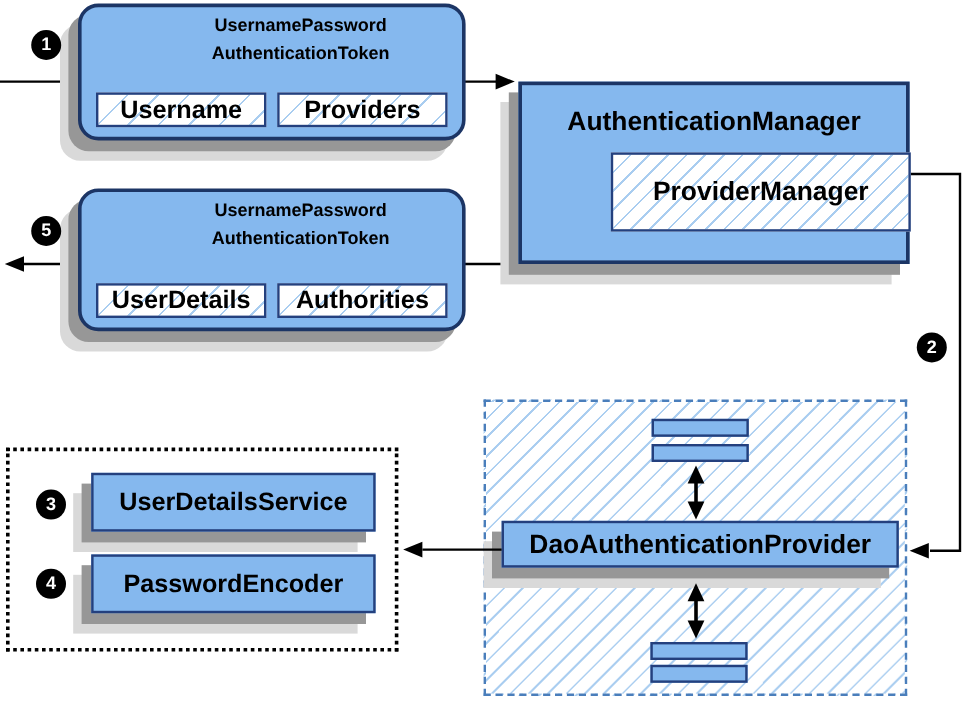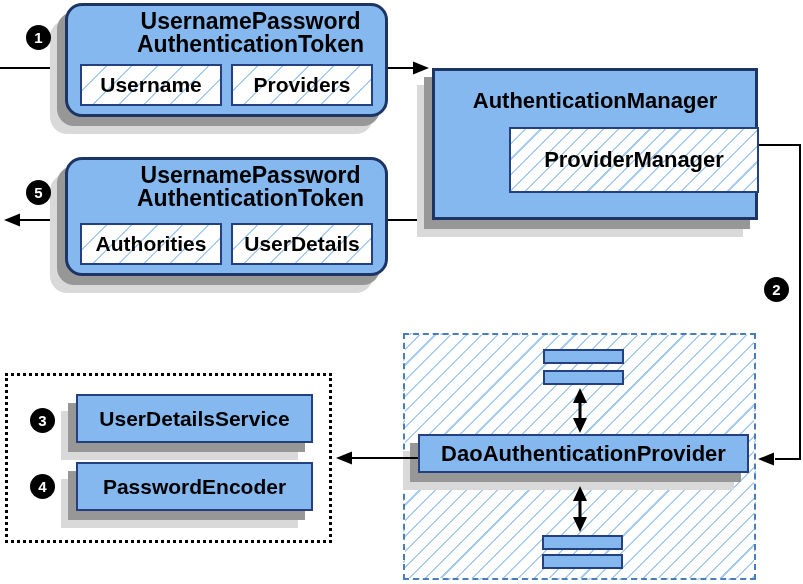--- a/index.html
+++ b/index.html
@@ -47,28 +47,28 @@
 
   .token {
     border: 3px solid var(--line-dark, #1C3565);
     border-radius: 17px;
     width: 323px;
   }
   .token-title {
     margin-top: 4px;
     text-align: center;
     font-weight: bold;
-    font-size: 23px;
+    font-size: 15px;
     line-height: 23px;
     margin-left: 48px;
   }
   .token-fields {
     position: absolute;
     left: 12px; right: 12px; bottom: 8px;
-    height: 42px;
+    height: 29px;
     display: flex;
     gap: 9px;
   }
   .field-box {
     flex: 1;
     border: 2px solid var(--line-mid, #24407E);
     display: flex;
     align-items: center;
     justify-content: center;
     font-weight: bold;
@@ -220,22 +220,22 @@
       <div class="field-box hatch-sparse">Providers</div>
     </div>
   </div>
 
   <div class="solid-box shadowed token" style="left:65px; top:157px; height:119px;">
     <div class="token-title">
       <div>UsernamePassword</div>
       <div>AuthenticationToken</div>
     </div>
     <div class="token-fields">
+      <div class="field-box hatch-sparse">UserDetails</div>
       <div class="field-box hatch-sparse">Authorities</div>
-      <div class="field-box hatch-sparse">UserDetails</div>
     </div>
   </div>
 
   <div class="solid-box shadowed" id="auth-manager">
     <div id="auth-manager-title">AuthenticationManager</div>
     <div id="provider-manager" class="hatch-fine">ProviderManager</div>
   </div>
 
 
   <div id="providers-box" class="hatch-fine">

